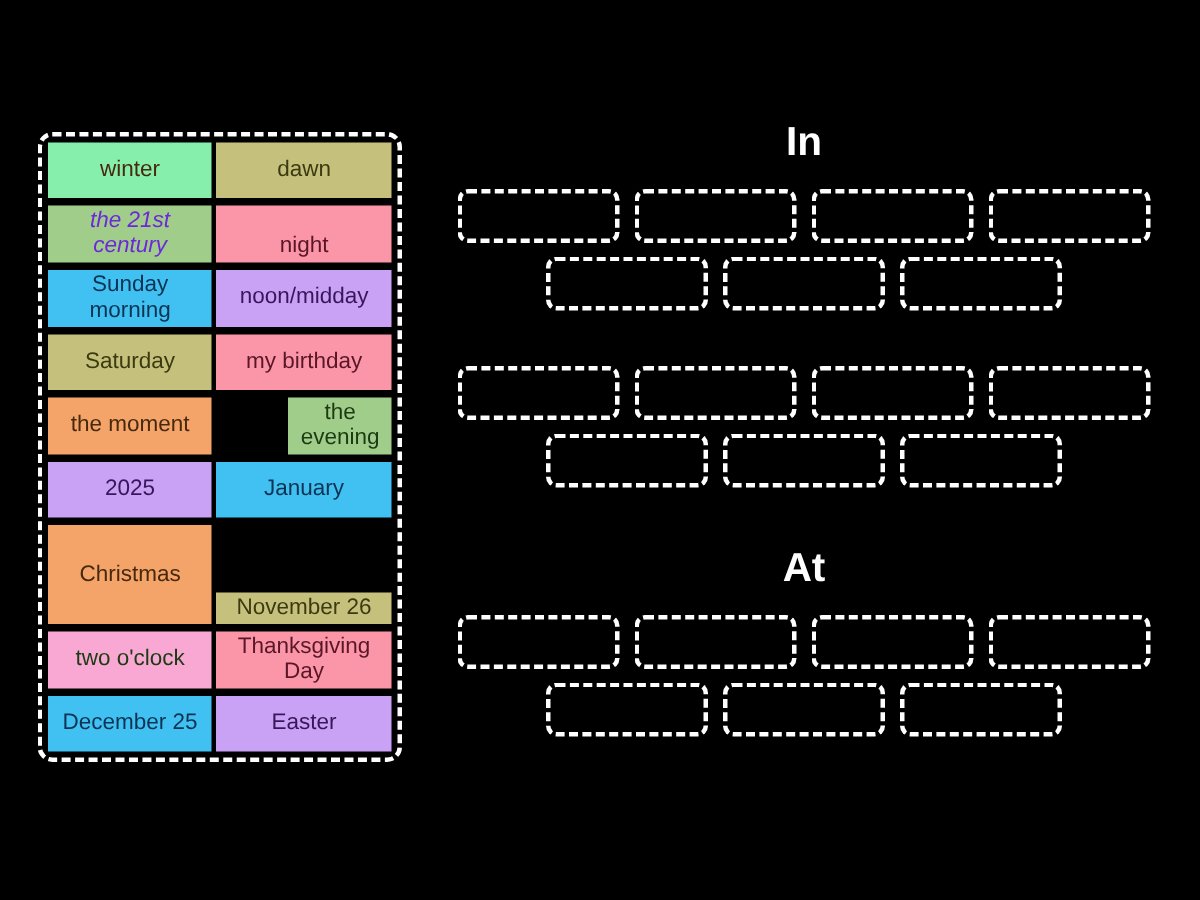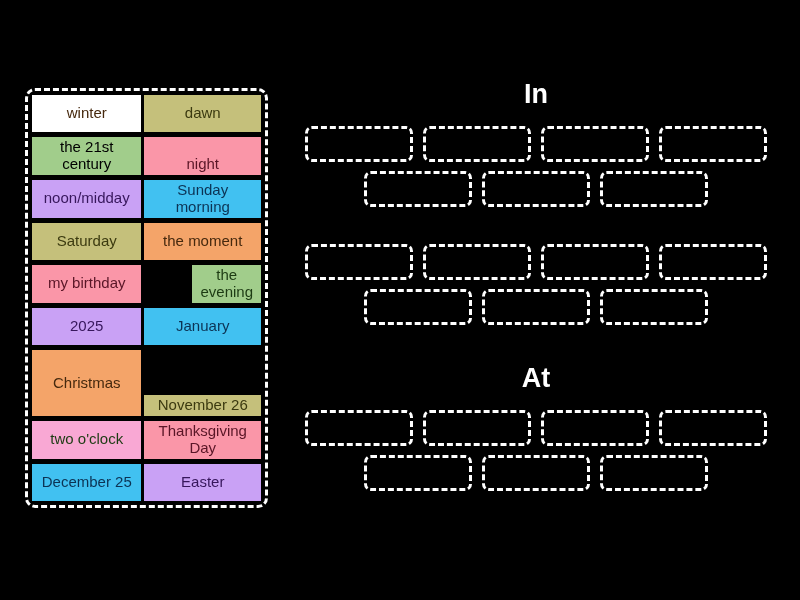--- a/index.html
+++ b/index.html
@@ -73,46 +73,46 @@
     box-sizing: border-box;
     border: 3px dashed #ffffff;
     border-radius: 7px;
   }
 </style>
 </head>
 <body>
 
 <div class="stage">
   <div class="tile-pool" id="tile-pool">
-      <div class="tile" style="background: #ffffff; color: rgb(70, 41, 14);">
+      <div class="tile" style="background: #86efac; color: rgb(70, 41, 14);">
         <span>winter</span>
       </div>
       <div class="tile" style="background: rgb(197, 192, 123); color: rgb(60, 58, 16);">
         <span>dawn</span>
       </div>
-      <div class="tile" style="background: rgb(161, 205, 139); color: #000000;">
+      <div class="tile" style="background: rgb(161, 205, 139); color: #6d28d9; font-style: italic;">
         <span>the 21st century</span>
       </div>
       <div class="tile" style="background: rgb(250, 150, 168); color: rgb(90, 22, 39); align-items: flex-end;">
         <span>night</span>
       </div>
+      <div class="tile" style="background: rgb(65, 193, 241); color: rgb(12, 51, 84);">
+        <span>Sunday morning</span>
+      </div>
       <div class="tile" style="background: rgb(201, 161, 245); color: rgb(55, 23, 92);">
         <span>noon/midday</span>
-      </div>
-      <div class="tile" style="background: rgb(65, 193, 241); color: rgb(12, 51, 84);">
-        <span>Sunday morning</span>
       </div>
       <div class="tile" style="background: rgb(197, 192, 123); color: rgb(60, 58, 16);">
         <span>Saturday</span>
       </div>
+      <div class="tile" style="background: rgb(250, 150, 168); color: rgb(90, 22, 39);">
+        <span>my birthday</span>
+      </div>
       <div class="tile" style="background: rgb(244, 164, 105); color: rgb(70, 41, 14);">
         <span>the moment</span>
-      </div>
-      <div class="tile" style="background: rgb(250, 150, 168); color: rgb(90, 22, 39);">
-        <span>my birthday</span>
       </div>
       <div class="tile" style="background: rgb(161, 205, 139); color: rgb(29, 59, 19); margin-left: 48px;">
         <span>the evening</span>
       </div>
       <div class="tile" style="background: rgb(201, 161, 245); color: rgb(55, 23, 92);">
         <span>2025</span>
       </div>
       <div class="tile" style="background: rgb(65, 193, 241); color: rgb(12, 51, 84);">
         <span>January</span>
       </div>

